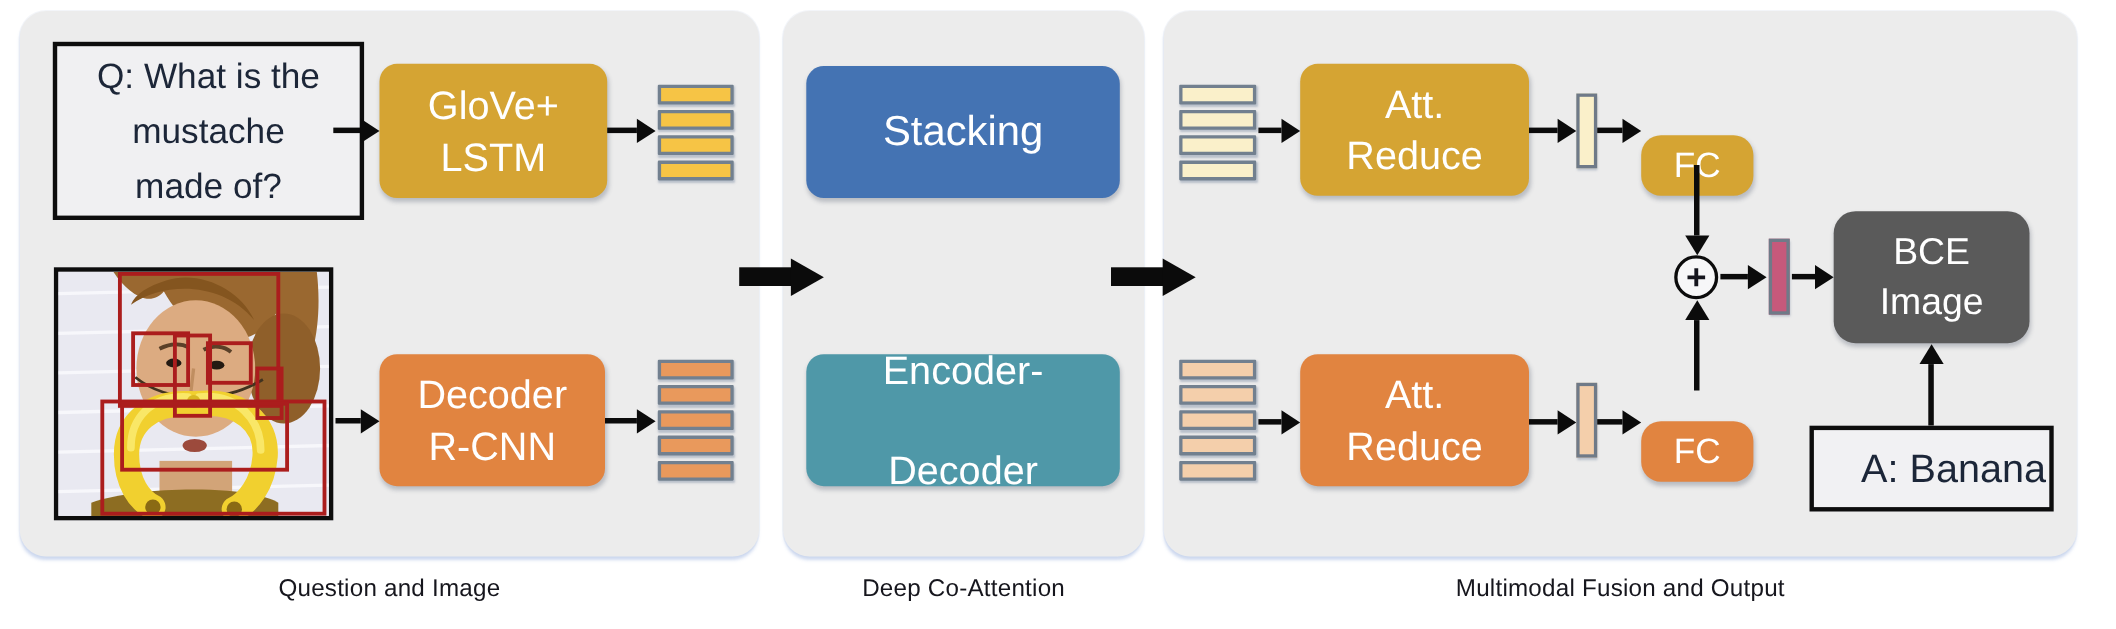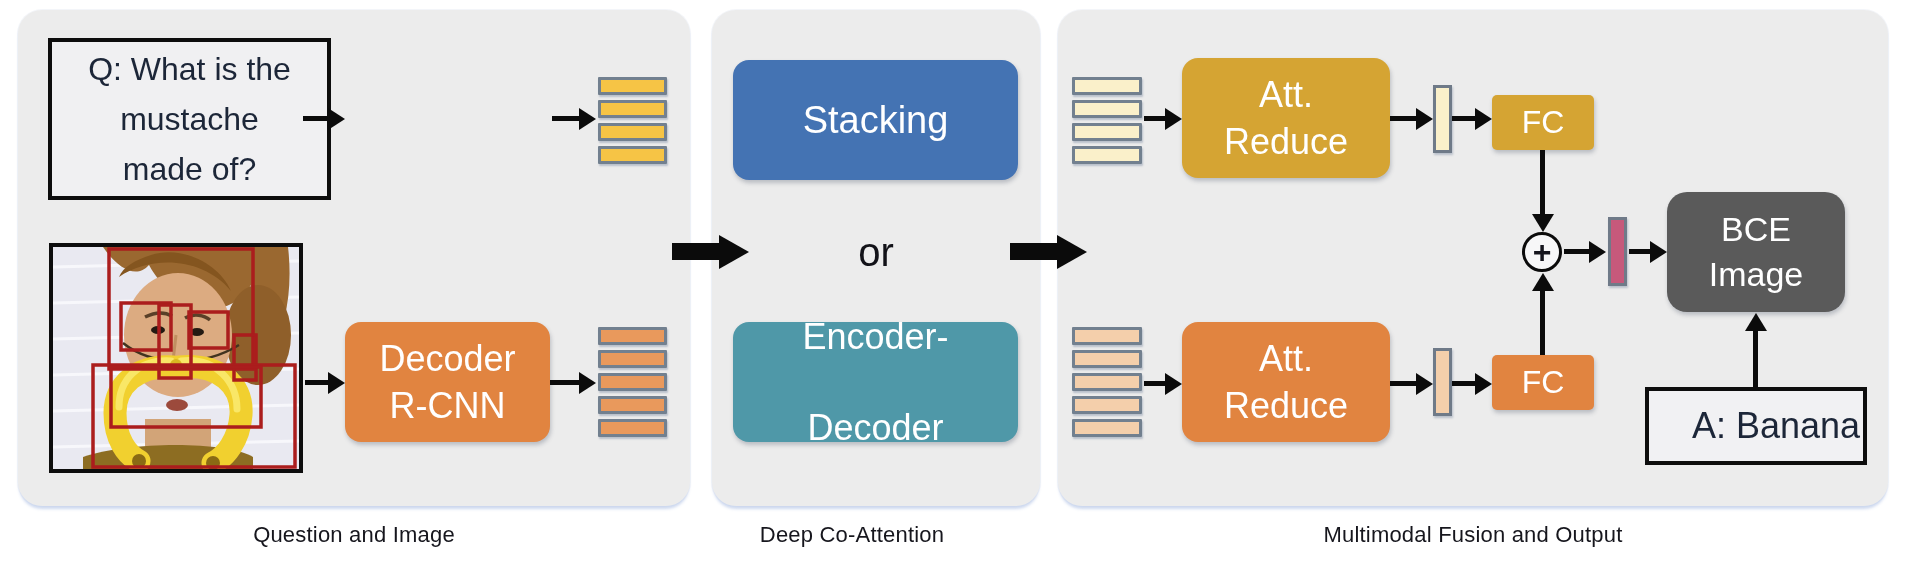--- a/index.html
+++ b/index.html
@@ -15,21 +15,21 @@
   .panel-left   { left:18px;   width:672px; }
   .panel-middle { left:712px;  width:328px; }
   .panel-right  { left:1058px; width:830px; }
 
   .caption {
     position:absolute; top:514px; height:42px; text-align:center;
     font-size:22px; color:var(--c-caption); letter-spacing:0.2px;
     z-index:2; line-height:42px;
   }
   .cap-left   { left:18px;   width:672px; }
-  .cap-middle { left:688px;  width:328px; }
+  .cap-middle { left:712px;  width:328px; }
   .cap-right  { left:1058px; width:830px; }
 
   .watermark {
     position:absolute; left:1526px; top:521px; z-index:1;
     font-size:27px; color:var(--c-watermark); opacity:.8; white-space:nowrap;margin-top:48px;
   }
 
   .qbox {
     position:absolute; left:48px; top:38px; width:283px; height:162px;
     background:#f0f0f2; border:4px solid #0d0d0d; box-sizing:border-box;
@@ -43,21 +43,21 @@
   }
   .node .ln { display:block; }
   .big-node { font-size:36px; line-height:47px; }
 
   .glove   { left:345px; top:58px;  width:207px; height:122px; background:var(--c-yellow); }
   .faster  { left:345px; top:322px; width:205px; height:120px; background:var(--c-orange); }
   .stacking{ left:733px; top:60px;  width:285px; height:120px; background:var(--c-blue); font-size:38px; }
   .encoder { left:733px; top:322px; width:285px; height:120px; background:var(--c-teal);gap:44px; }
   .attq    { left:1182px; top:58px;  width:208px; height:120px; background:var(--c-yellow); }
   .attv    { left:1182px; top:322px; width:208px; height:120px; background:var(--c-orange); }
-  .fc      { border-radius:5px; font-size:32px; }
+  .fc      { border-radius:18px; font-size:32px;margin-top:28px; }
   .fcq     { left:1492px; top:95px;  width:102px; height:55px; background:var(--c-yellow); }
   .fcv     { left:1492px; top:355px; width:102px; height:55px; background:var(--c-orange); }
   .bce     { left:1667px; top:192px; width:178px; height:120px; background:var(--c-dark_gray); border-radius:20px; font-size:34px; line-height:45px; }
 
   .abox {
     position:absolute; left:1645px; top:387px; width:222px; height:78px;
     background:#f1f1f3; border:4px solid #0d0d0d; box-sizing:border-box;
     display:flex; align-items:center; justify-content:center;
     font-size:36px; color:var(--c-question_text);padding-left:40px;
   }
@@ -184,20 +184,24 @@
         <rect x="68" y="56" width="50" height="47"></rect>
         <rect x="106" y="58" width="32" height="73"></rect>
         <rect x="136" y="65" width="39" height="36"></rect>
         <rect x="181" y="88" width="22" height="45"></rect>
         <rect x="40" y="118" width="202" height="102"></rect>
         <rect x="58" y="120" width="150" height="60"></rect>
       </g>
     </svg>
   </div>
 
+  <div class="node big-node glove">
+    <span class="ln">GloVe+</span>
+    <span class="ln">LSTM</span>
+  </div>
   <div class="node big-node faster">
     <span class="ln">Decoder</span>
     <span class="ln">R-CNN</span>
   </div>
 
   <div class="bars bars-q">
       <div class="bar"></div>
       <div class="bar"></div>
       <div class="bar"></div>
       <div class="bar"></div>
@@ -212,21 +216,20 @@
 
   <div class="ar" style="left:303px; top:116px; width:25px;"></div>
   <div class="ar" style="left:552px; top:116px; width:27px;"></div>
   <div class="ar" style="left:305px; top:380px; width:23px;"></div>
   <div class="ar" style="left:550px; top:380px; width:29px;"></div>
 
   <div class="bigar" style="left:672px; top:243px; width:48px;"></div>
   <div class="node stacking">
     <span class="ln">Stacking</span>
   </div>
-  <div class="or-label">or</div>
   <div class="node big-node encoder">
     <span class="ln">Encoder-</span>
     <span class="ln">Decoder</span>
   </div>
   <div class="bigar" style="left:1010px; top:243px; width:48px;"></div>
 
   <div class="bars bars-qa">
       <div class="bar"></div>
       <div class="bar"></div>
       <div class="bar"></div>

